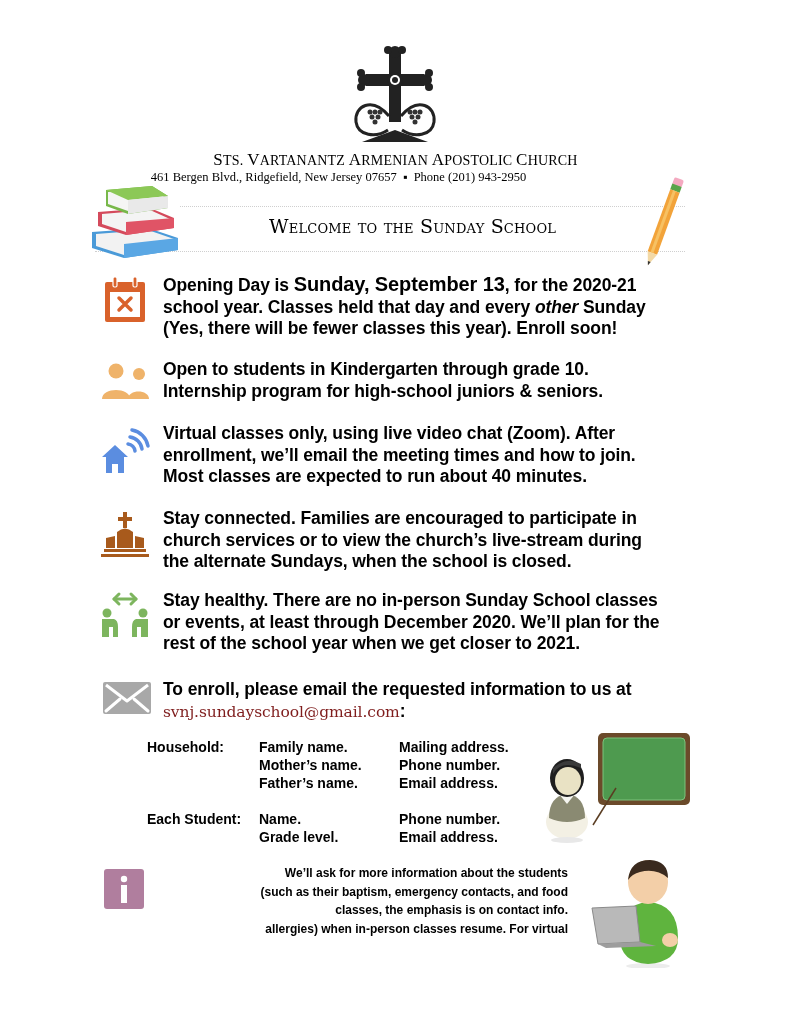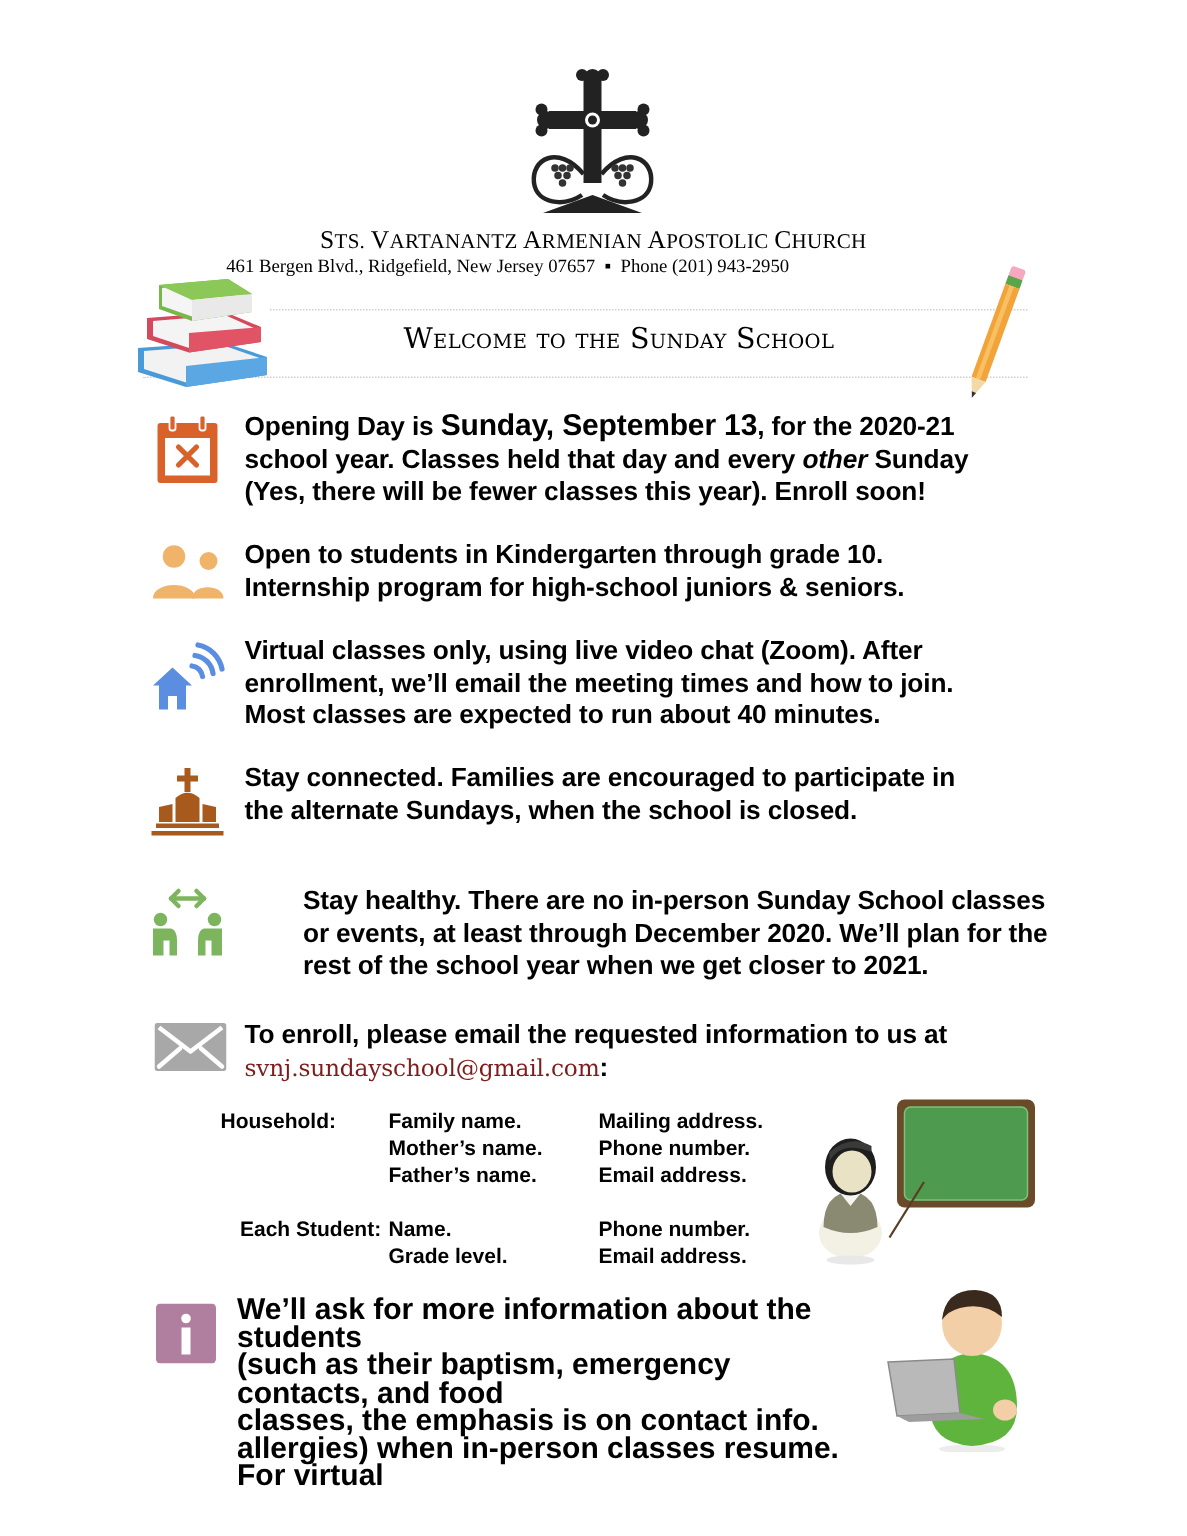--- a/index.html
+++ b/index.html
@@ -31,37 +31,37 @@
 
   #icon-calendar { left: 103px; top: 276px; }
   #text-opening { left: 163px; top: 274px; width: 530px; }
   #icon-people { left: 101px; top: 363px; }
   #text-students { left: 163px; top: 359px; width: 530px; }
   #icon-home-wifi { left: 101px; top: 426px; }
   #text-virtual { left: 163px; top: 423px; width: 530px; }
   #icon-church { left: 100px; top: 510px; }
   #text-connected { left: 163px; top: 508px; width: 540px; }
   #icon-distance { left: 100px; top: 591px; }
-  #text-healthy { left: 163px; top: 590px; width: 540px; margin-left: 39px; }
+  #text-healthy { left: 163px; top: 590px; width: 540px; }
   #icon-mail { left: 103px; top: 682px; width: 48px; height: 32px; }
   #text-enroll { left: 163px; top: 679px; width: 530px; }
   #email-link { font-family: "DejaVu Serif", serif; font-weight: normal; color: #7f1d1d;
      font-size: 15.5px; text-decoration: none; }
 
   .req { font-weight: bold; font-size: 14px; line-height: 18px; }
   #req-household-label { left: 147px; top: 738px; }
   #req-household-col1 { left: 259px; top: 738px; }
   #req-household-col2 { left: 399px; top: 738px; }
-  #req-student-label { left: 147px; top: 810px; margin-left: 13px; }
+  #req-student-label { left: 147px; top: 810px; }
   #req-student-col1 { left: 259px; top: 810px; }
   #req-student-col2 { left: 399px; top: 810px; }
 
   #teacher { left: 541px; top: 730px; width: 155px; height: 115px; }
   #icon-info { left: 104px; top: 869px; width: 40px; height: 40px; }
-  #text-info { left: 158px; top: 864px; width: 410px; font-size: 20px; line-height: 18.5px; font-weight: bold; }
+  #text-info { left: 158px; top: 864px; width: 410px; font-size: 12px; line-height: 18.5px; font-weight: bold; text-align: right; }
   #student { left: 590px; top: 858px; width: 100px; height: 110px; }
 </style>
 </head>
 <body>
 
 <svg id="logo" class="abs" viewBox="0 0 86 98">
   <g fill="#222">
     <rect x="37" y="6" width="12" height="70"></rect>
     <rect x="14" y="28" width="58" height="12"></rect>
     <circle cx="43" cy="6" r="6"></circle>
@@ -176,20 +176,21 @@
   <rect x="18" y="7" width="14" height="4" fill="#a85a1c"></rect>
   <path d="M17 38 L17 22 Q25 15 33 22 L33 38 Z" fill="#a85a1c"></path>
   <path d="M6 38 L6 28 L15 26 L15 38 Z" fill="#a85a1c"></path>
   <path d="M35 26 L44 28 L44 38 L35 38 Z" fill="#a85a1c"></path>
   <rect x="4" y="39" width="42" height="3" fill="#a85a1c"></rect>
   <rect x="1" y="44" width="48" height="3" fill="#a85a1c"></rect>
 </svg>
 
 <div id="text-connected" class="abs sec-text">
   <div>Stay connected. Families are encouraged to participate in</div>
+  <div>church services or to view the church’s live-stream during</div>
   <div>the alternate Sundays, when the school is closed.</div>
 </div>
 
 <svg id="icon-distance" class="abs sec-icon" viewBox="0 0 50 50">
   <g stroke="#7db55e" stroke-width="3" fill="none" stroke-linecap="round" stroke-linejoin="round">
     <path d="M14 8 L36 8"></path>
     <path d="M19 3 L14 8 L19 13"></path>
     <path d="M31 3 L36 8 L31 13"></path>
   </g>
   <circle cx="7" cy="22" r="4.5" fill="#7db55e"></circle>

